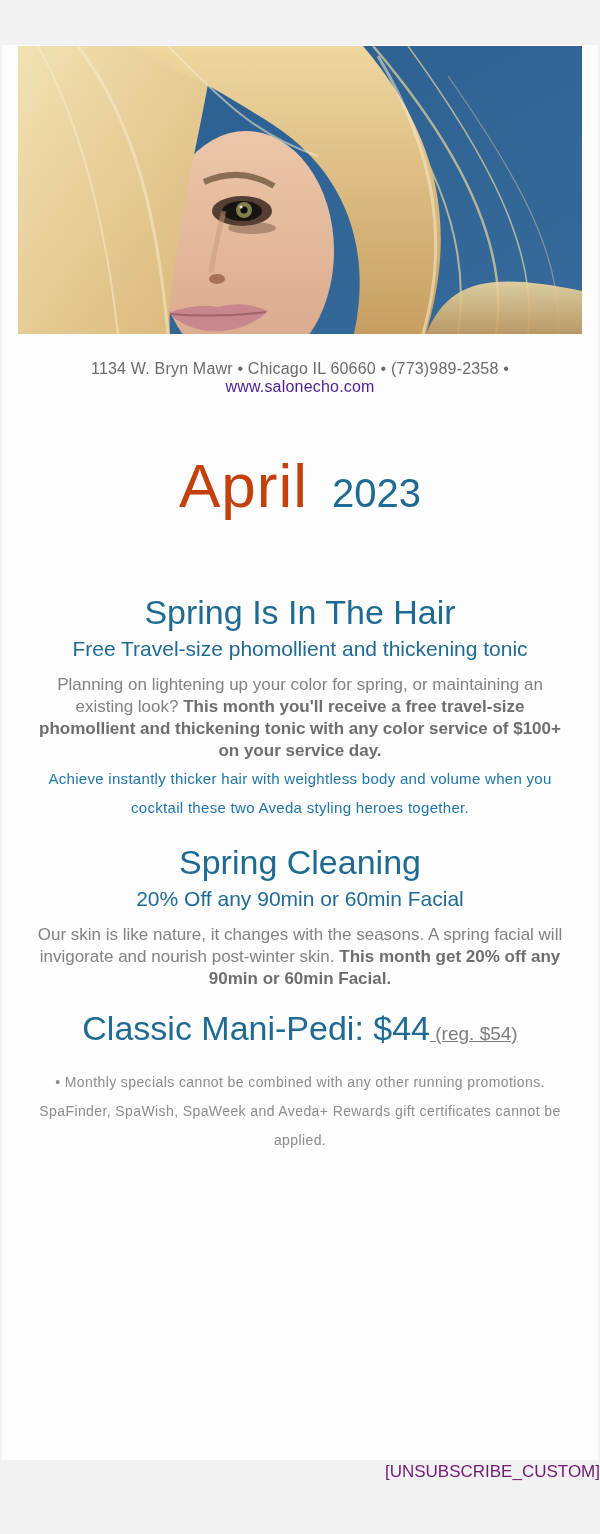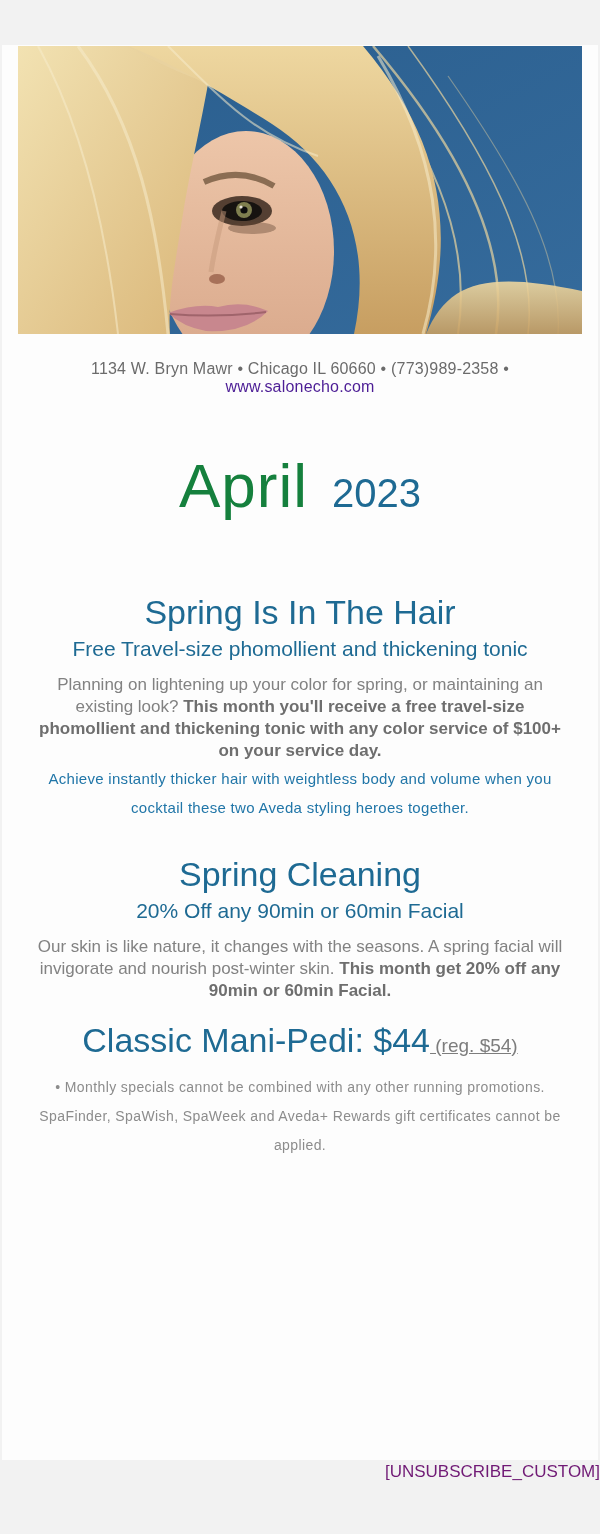--- a/index.html
+++ b/index.html
@@ -19,44 +19,44 @@
     text-align:center;
   }
   .hero { width:564px; height:288px; }
   .hero svg { display:block; }
   .address {
     margin-top:26px;
     font-size:16px; color:#6b6b6b; letter-spacing:0.2px;
   }
   .address a { color:#4c1d95; text-decoration:none; }
   .masthead { margin-top:56px; line-height:68px; }
-  .masthead .month { font-size:62px; color:#15803d; letter-spacing:1px;text-align:center; }
+  .masthead .month { font-size:62px; color:#c2410c; letter-spacing:1px;text-align:center; }
   .masthead .year { font-size:40px; color:#1e6a93; margin-left:24px; }
-  section.promo { margin-top:32px; }
+  section.promo { margin-top:20px; }
   section.promo.first { margin-top:56px; }
   section.promo.third { margin-top:18px; }
   h2.promo-title {
     font-size:34px; font-weight:400; color:#1e6a93; line-height:40px;
   }
   h2.promo-title .reg { font-size:19px; color:#7d7d7d;text-decoration:underline; }
   h3.promo-subtitle {
     font-size:21px; font-weight:400; color:#1e6a93; line-height:26px; margin-top:4px;
   }
   p.body-text {
     font-size:17px; color:#828282; line-height:22px;
     margin-top:12px; padding:0 10px;
   }
   p.body-text .strong { font-weight:bold; color:#6e6e6e; }
   p.note-text {
     font-size:15px; color:#2176a8; line-height:29px; letter-spacing:0.3px;
     margin-top:2px; padding:0 2px;
   }
   p.disclaimer {
     font-size:14px; color:#8c8c8c; line-height:29px; letter-spacing:0.4px;
-    margin-top:7px; padding:0 4px;
+    margin-top:14px; padding:0 4px;
   }
   .logo-circle {
     width:194px; height:194px; border-radius:50%;
     margin:16px auto 0;
     background:linear-gradient(155deg, #f6faf5 0%, #e2efe5 35%, #c4ddcc 65%, #a9cfbc 100%);
     position:relative;
     font-family:"DejaVu Serif", serif;
     color:#4b5553;
   }
   .logo-salon {

